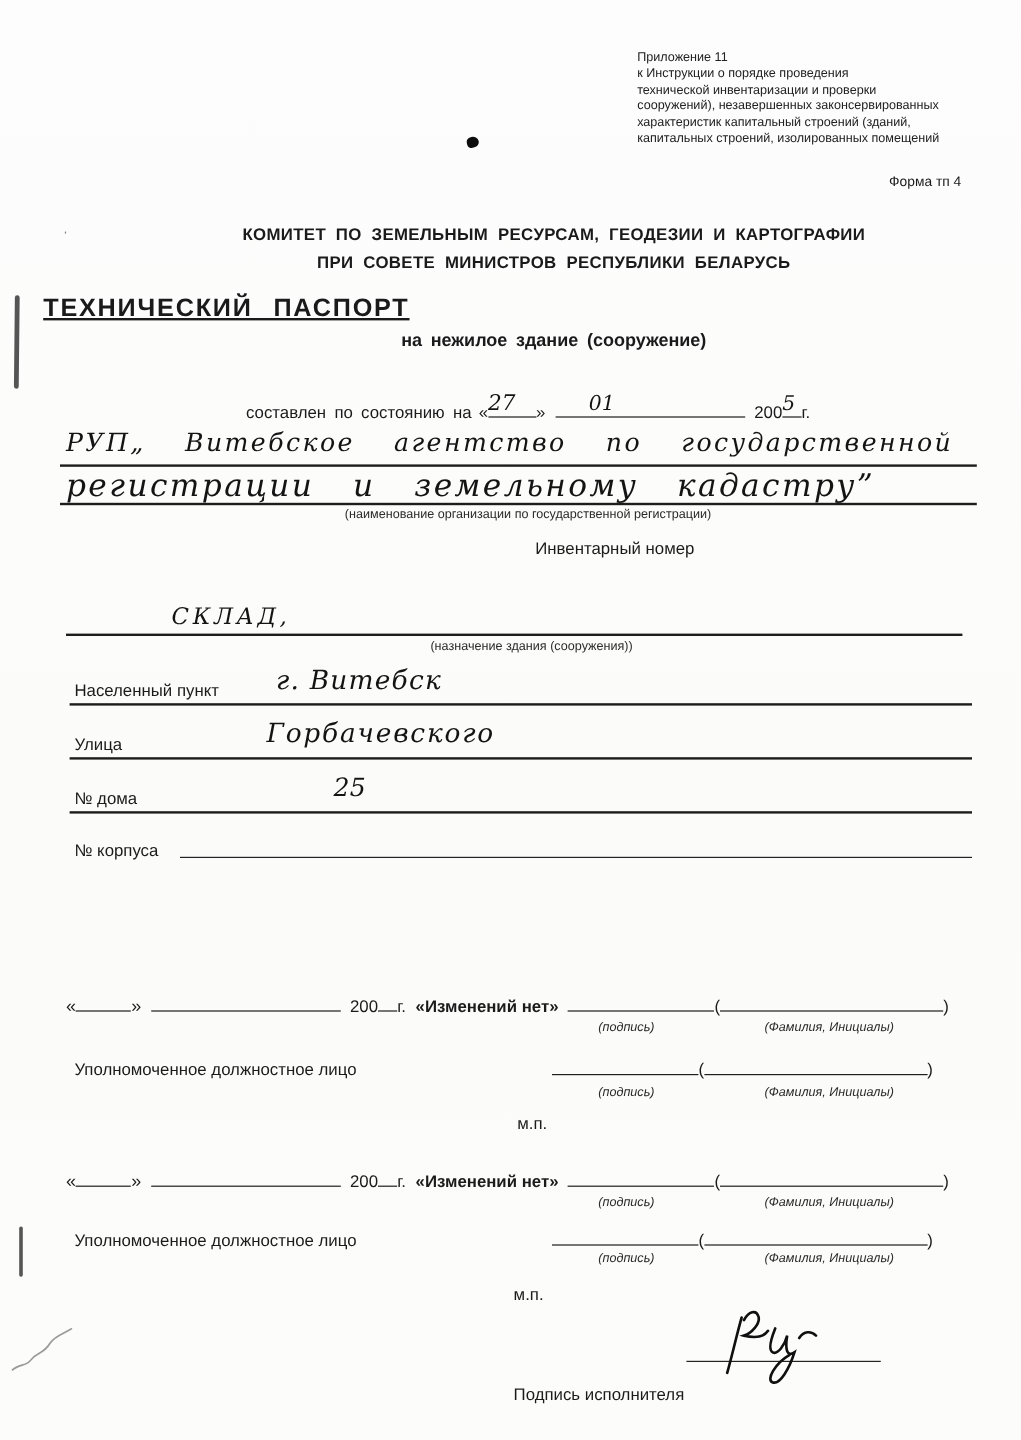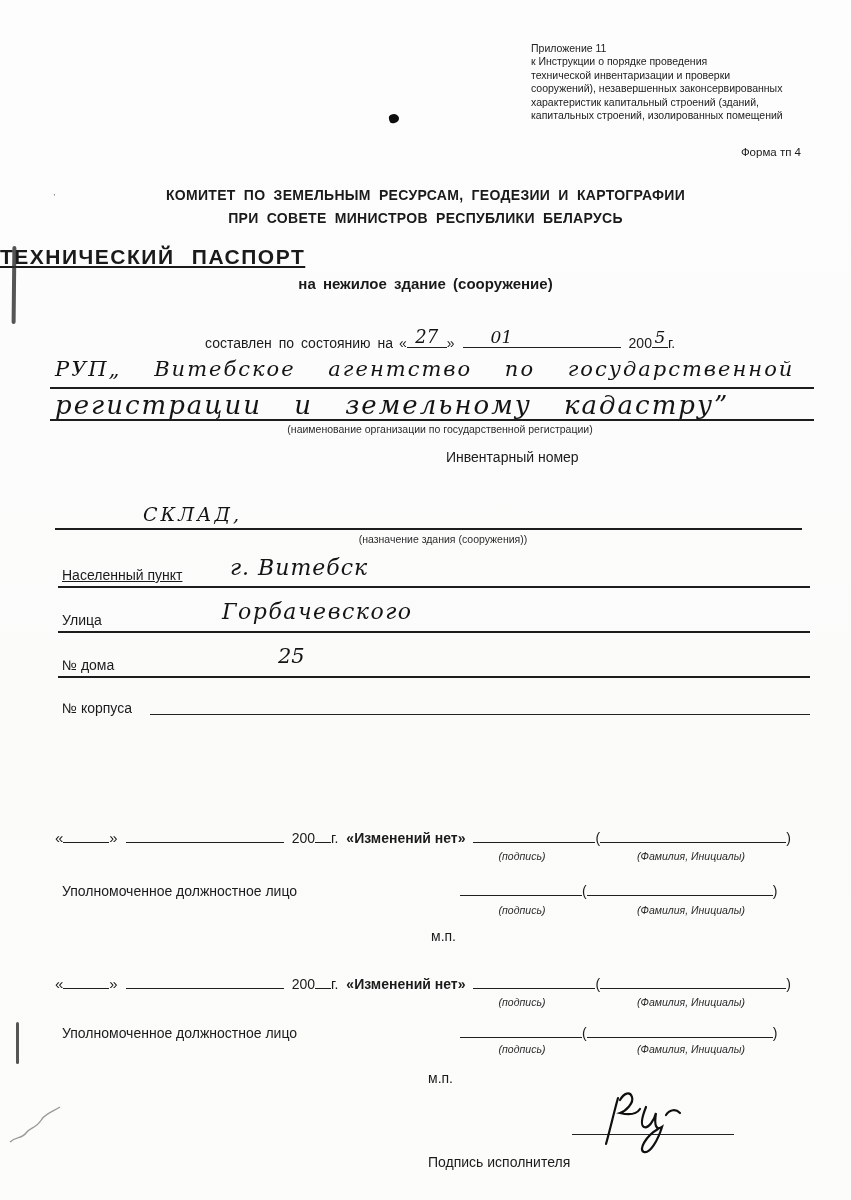--- a/index.html
+++ b/index.html
@@ -4,38 +4,39 @@
 <style>
   * { box-sizing: border-box; }
   html,body { margin:0; padding:0; background:#ffffff; }
   .page {
     position: relative;
     width: 851px; height: 1200px;
     background: linear-gradient(180deg,#fdfdfd 0%, #fbfbfa 60%, #fcfcfb 100%);
     font-family: "Liberation Sans", sans-serif;
     color: #1a1a1a;
     overflow: hidden;
+    padding-left: 36px;
   }
   .abs { position:absolute; }
   .pr { font-size:14px; color:#1b1b1b; }
   .b  { font-weight:bold; }
   .cap { font-size:10.5px; color:#2b2b2b; }
   .capi { font-size:10.5px; font-style:italic; color:#2b2b2b; }
   .hw {
     font-family:"DejaVu Serif", serif;
     font-style:italic; color:#141414; white-space:nowrap;
   }
   .rule { height:0; border-bottom:2px solid #1d1d1d; }
   .rule-thin { height:0; border-bottom:1.6px solid #232323; }
   .cell {
     display:inline-block; position:relative;
     border-bottom:1.8px solid #1f1f1f; height:17px;
     vertical-align:baseline;
   }
-  .cell .hw { position:absolute; bottom:0px; left:0; right:0; text-align:center; }
+  .cell .hw { position:absolute; bottom:0px; left:0; right:0; text-align:left; }
   .w16{width:16px} .w40{width:40px} .w46{width:46px} .w120{width:122px}
   .w160{width:158px} .w185{width:186px}
   .flexrow { display:flex; align-items:baseline; }
   .appendix { font-size:10.5px; line-height:13.4px; color:#222; }
   .committee { width:100%; text-align:center; font-size:14px; font-weight:bold; letter-spacing:.3px; word-spacing:4px; }
   .doctitle { width:100%; text-align:left; font-size:21px; font-weight:bold; letter-spacing:1.5px; word-spacing:10px;text-decoration:underline; }
   .docsub   { width:100%; text-align:center; font-size:15px; font-weight:bold; word-spacing:3px; }
   .surveys-heading { width:100%; text-align:center; font-size:14.5px; font-weight:bold; word-spacing:3px; padding-left:30px; }
   .gap6{ display:inline-block; width:6px; } .gap8{ display:inline-block; width:8px; }
   .paren { font-size:15px; }
@@ -87,21 +88,21 @@
   <div class="abs hw" style="left:55px; top:390px; font-size:26px; letter-spacing:2px; word-spacing:22px;font-style:italic;">регистрации и земельному кадастру”</div>
   <div class="abs rule" style="left:50px; top:419px; width:764px;"></div>
   <div class="abs cap" style="left:200px; top:423px; width:480px; text-align:center;">(наименование организации по государственной регистрации)</div>
 
   <div class="abs pr" style="left:446px; top:449px;">Инвентарный номер</div>
 
   <div class="abs hw" style="left:143px; top:503px; font-size:19px; letter-spacing:3px;">СКЛАД,</div>
   <div class="abs rule" style="left:55px; top:528px; width:747px;"></div>
   <div class="abs cap" style="left:208px; top:533px; width:470px; text-align:center;">(назначение здания (сооружения))</div>
 
-  <div class="abs pr" style="left:62px; top:567px;text-decoration:underline;">Населенный пункт</div>
+  <div class="abs pr" style="left:62px; top:567px;">Населенный пункт</div>
   <div class="abs hw" style="left:230px; top:555px; font-size:22px; letter-spacing:1px;">г. Витебск</div>
   <div class="abs rule" style="left:58px; top:586px; width:752px;"></div>
 
   <div class="abs pr" style="left:62px; top:612px;">Улица</div>
   <div class="abs hw" style="left:222px; top:599px; font-size:22px; letter-spacing:1.5px;">Горбачевского</div>
   <div class="abs rule" style="left:58px; top:631px; width:752px;"></div>
 
   <div class="abs pr" style="left:62px; top:657px;">№ дома</div>
   <div class="abs hw" style="left:278px; top:644px; font-size:21px;">25</div>
   <div class="abs rule" style="left:58px; top:676px; width:752px;"></div>

